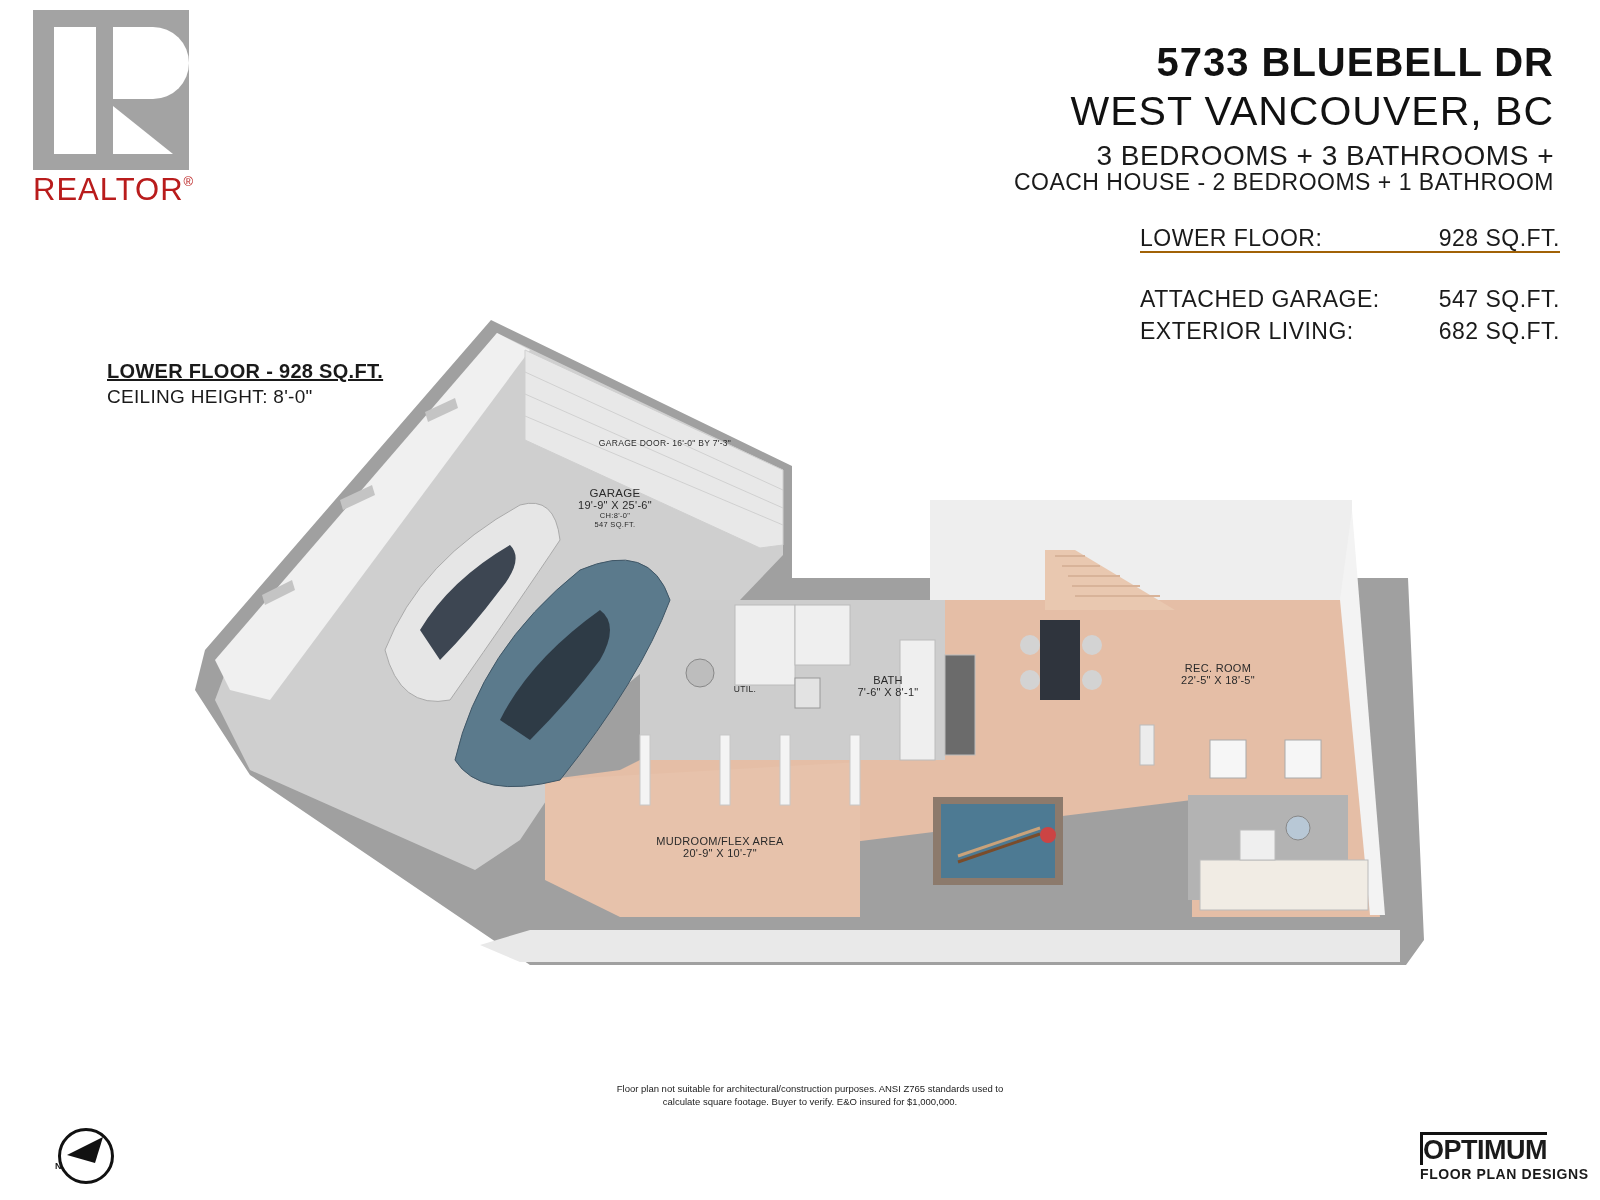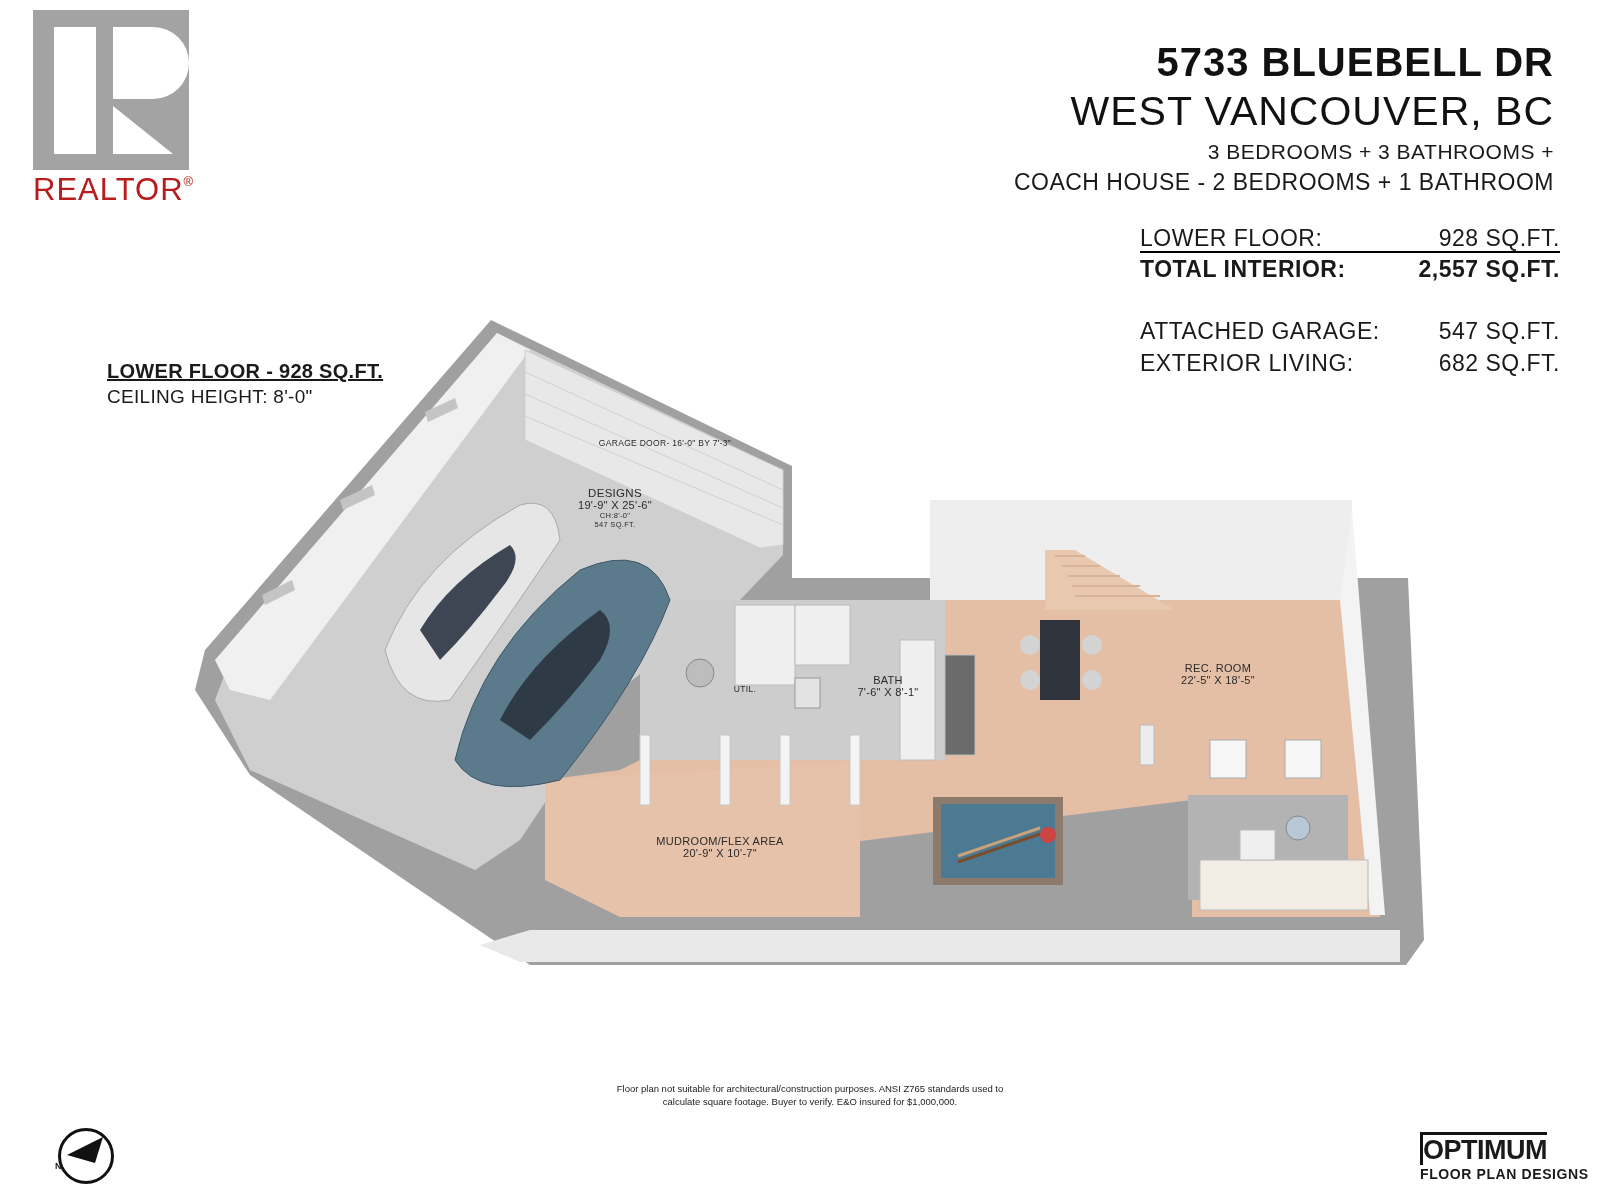--- a/index.html
+++ b/index.html
@@ -9,26 +9,26 @@
 
   
   .realtor-box { left:33px; top:10px; width:156px; height:160px; background:#a3a3a3; }
   .realtor-word { left:33px; top:172px; font-size:31px; letter-spacing:1px; color:#b91c1c; font-weight:400; }
   .realtor-reg { font-size:13px; vertical-align:top; position:relative; top:2px; }
 
   
   .hdr { right:46px; text-align:right; }
   .addr1 { top:40px; font-size:40px; font-weight:700; letter-spacing:1px; color:#111; }
   .addr2 { top:88px; font-size:41px; font-weight:400; letter-spacing:1px; color:#111; }
-  .beds1 { top:140px; font-size:21px; letter-spacing:.5px;text-align:center; }
+  .beds1 { top:140px; font-size:28px; letter-spacing:.5px;text-align:center; }
   .beds2 { top:169px; font-size:23px; letter-spacing:.5px; }
 
   .areas { left:1140px; top:222px; width:420px; font-size:23px; letter-spacing:.5px; }
   .arow { display:flex; justify-content:space-between; height:32px; line-height:32px; }
-  .arow.under { border-bottom:2px solid #000000; height:29px; }
+  .arow.under { border-bottom:2px solid #a16207; height:29px; }
   .arow.bold { font-weight:700; }
   .arow.gap { margin-top:30px; }
 
   
   .ftitle { left:107px; top:360px; font-size:20px; font-weight:700; text-decoration:underline; letter-spacing:.3px; }
   .fsub { left:107px; top:386px; font-size:19px; letter-spacing:.3px; }
 
   
   .lbl { text-align:center; color:#2a2a2a; letter-spacing:.3px; }
 
@@ -57,24 +57,20 @@
 <div class="abs hdr addr1">5733 BLUEBELL DR</div>
 <div class="abs hdr addr2">WEST VANCOUVER, BC</div>
 <div class="abs hdr beds1">3 BEDROOMS + 3 BATHROOMS +</div>
 <div class="abs hdr beds2">COACH HOUSE - 2 BEDROOMS + 1 BATHROOM</div>
 
 <div class="abs areas">
   <div class="arow under">
     <span>LOWER FLOOR:</span>
     <span>928 SQ.FT.</span>
   </div>
-  <div class="arow bold">
-    <span>TOTAL INTERIOR:</span>
-    <span>2,557 SQ.FT.</span>
-  </div>
   <div class="arow gap">
     <span>ATTACHED GARAGE:</span>
     <span>547 SQ.FT.</span>
   </div>
   <div class="arow">
     <span>EXTERIOR LIVING:</span>
     <span>682 SQ.FT.</span>
   </div>
 </div>
 
@@ -173,21 +169,21 @@
     <path d="M500 720 Q 530 660 600 610 Q 620 625 600 660 Q 570 700 530 740 z" fill="#2e3b46"></path>
   </g>
 
   <polygon points="530,930 1400,930 1400,962 520,962 480,945" fill="#e9e9e9"></polygon>
 
   <polygon points="67,1155 103,1137 95,1163" fill="#111"></polygon>
 </svg>
 
 <div class="abs lbl" style="left:575px;top:438px;width:180px;font-size:8.5px;">GARAGE DOOR- 16'-0" BY 7'-3"</div>
 <div class="abs lbl" style="left:555px;top:487px;width:120px;">
-  <div style="font-size:11.5px">DESIGNS</div>
+  <div style="font-size:11.5px">GARAGE</div>
   <div style="font-size:11px">19'-9" X 25'-6"</div>
   <div style="font-size:7.5px">CH:8'-0"</div>
   <div style="font-size:7.5px">547 SQ.FT.</div>
 </div>
 <div class="abs lbl" style="left:720px;top:684px;width:50px;font-size:8.5px;">UTIL.</div>
 <div class="abs lbl" style="left:838px;top:674px;width:100px;">
   <div style="font-size:11px">BATH</div>
   <div style="font-size:11px">7'-6" X 8'-1"</div>
 </div>
 <div class="abs lbl" style="left:1158px;top:662px;width:120px;">

